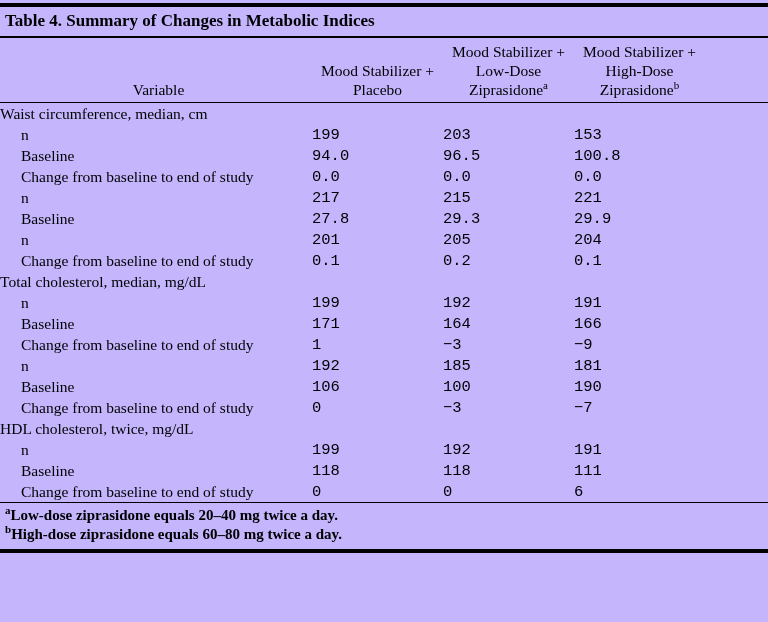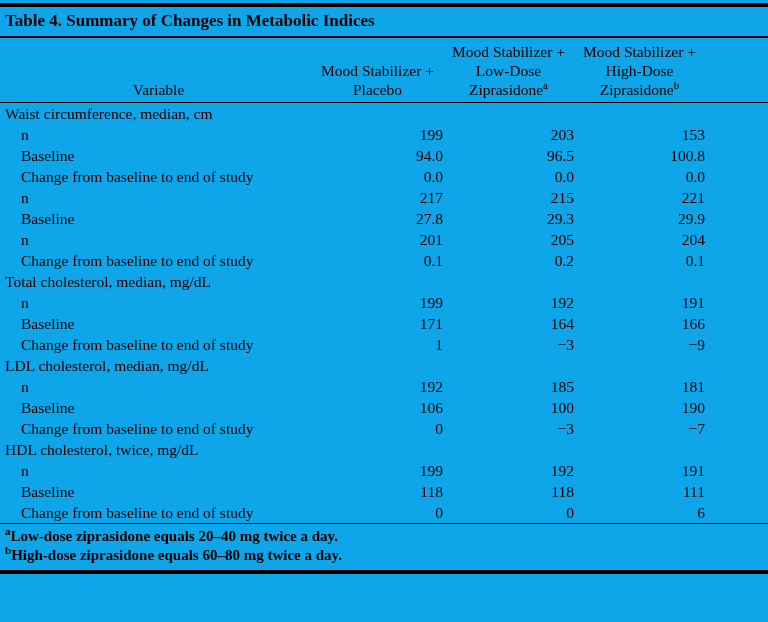--- a/index.html
+++ b/index.html
@@ -7,21 +7,21 @@
   body {
     width: 768px;
     background: #ffffff;
     color: #000000;
     font-family: "Liberation Serif", "DejaVu Serif", serif;
   }
   .page {
     width: 768px;
     min-height: 622px;
     padding-top: 3px;
-    background: #0ea5e9;
+    background: #c4b5fd;
   }
   .rule-thick { height: 4px; background: #000; }
   .rule-med   { height: 2px; background: #000; }
   .rule-thin  { height: 1px; background: #000; }
   .title {
     font-weight: 700;
     font-size: 17px;
     line-height: 22px;
     padding: 3px 4px 4px 5px;
   }
@@ -40,23 +40,23 @@
   }
   th.var-col { text-align: center; width: 312px; padding-left: 5px; }
   th.num-col { width: 131px; }
   th.fill-col { width: auto; }
   tbody td {
     line-height: 20px;
     padding: 0.5px 0;
     white-space: nowrap;
     overflow: hidden;
   }
-  td.section { padding-left: 5px; }
+  td.section { }
   td.sub { padding-left: 21px; }
-  td.num { text-align: right; }
+  td.num { text-align: left; font-family: Liberation Mono, monospace; }
   sup { font-size: 11px; line-height: 0; }
   .footnotes {
     padding: 3px 5px 4px;
     font-size: 15px;
     line-height: 19px;
     font-weight: bold;
   }
   .rule-bottom { margin-top: 1px; }
 </style>
 </head>
@@ -148,23 +148,20 @@
           <td></td>
         </tr>
         <tr>
           <td class="sub">Change from baseline to end of study</td>
           <td class="num">1</td>
           <td class="num">−3</td>
           <td class="num">−9</td>
           <td></td>
         </tr>
         <tr>
-          <td colspan="5" class="section">LDL cholesterol, median, mg/dL</td>
-        </tr>
-        <tr>
           <td class="sub">n</td>
           <td class="num">192</td>
           <td class="num">185</td>
           <td class="num">181</td>
           <td></td>
         </tr>
         <tr>
           <td class="sub">Baseline</td>
           <td class="num">106</td>
           <td class="num">100</td>

